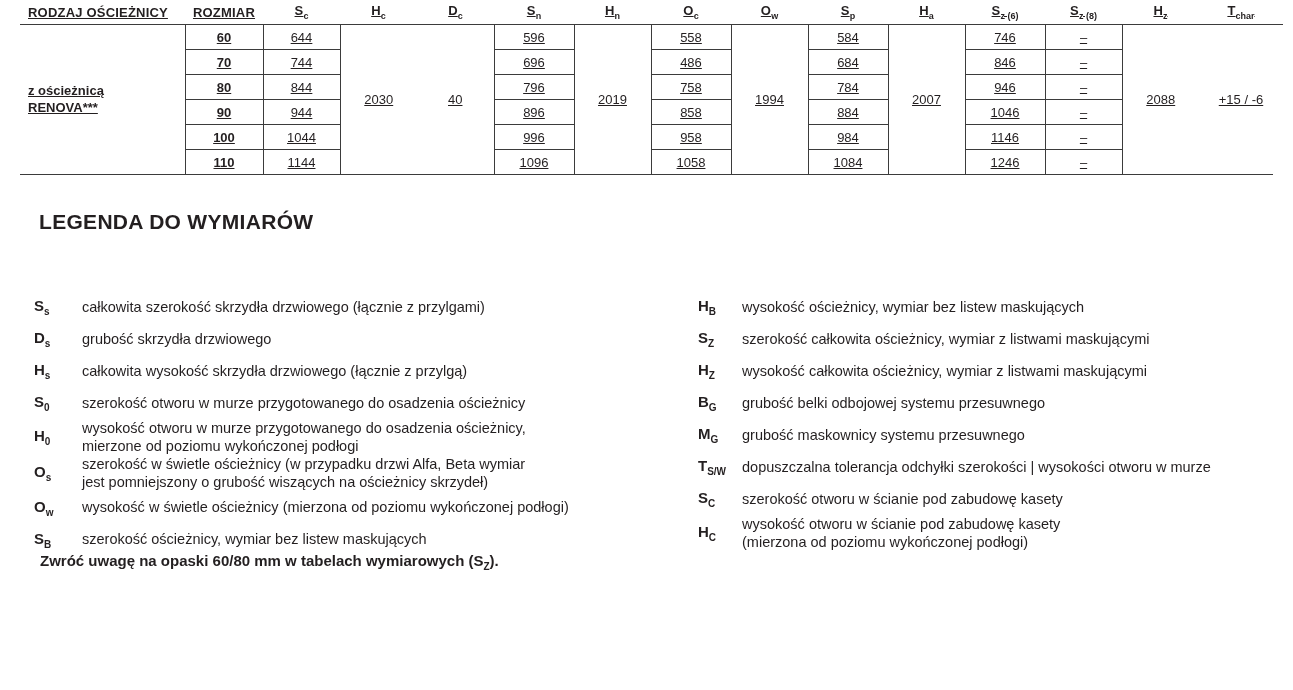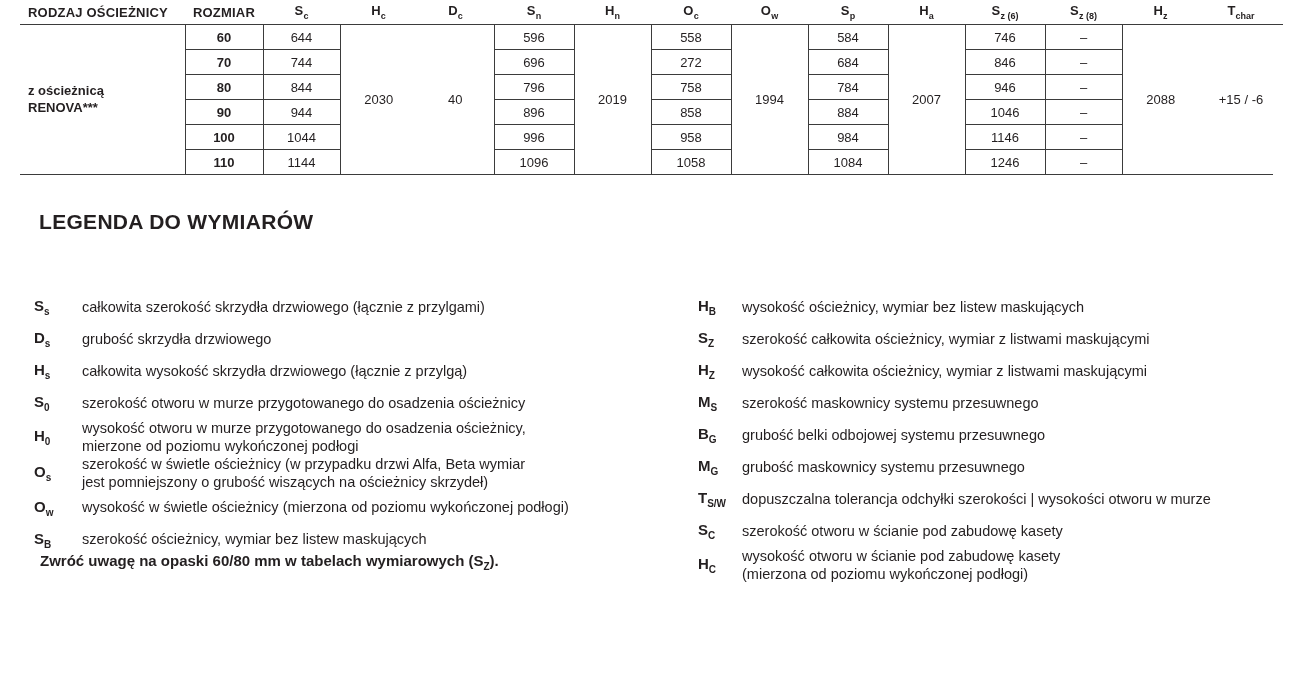--- a/index.html
+++ b/index.html
@@ -15,20 +15,21 @@
     position: relative;
     overflow: hidden;
   }
 
   
   .table-wrap {
     position: absolute;
     left: 20px;
     top: 0px;
     width: 1253px;
+    text-decoration: underline;
   }
   table.dims {
     border-collapse: collapse;
     width: 100%;
     table-layout: fixed;
   }
   table.dims th, table.dims td {
     font-size: 13px;
     text-align: center;
     vertical-align: middle;
@@ -201,21 +202,21 @@
         <td class="plain" rowspan="6">2007</td>
         <td class="bordered">746</td>
         <td class="bordered">–</td>
         <td class="plain" rowspan="6">2088</td>
         <td class="plain" rowspan="6">+15 / -6</td>
       </tr>
       <tr>
         <td class="bordered size-cell">70</td>
         <td class="bordered">744</td>
         <td class="bordered">696</td>
-        <td class="bordered">272</td>
+        <td class="bordered">486</td>
         <td class="bordered">684</td>
         <td class="bordered">846</td>
         <td class="bordered">–</td>
       </tr>
       <tr>
         <td class="bordered size-cell">80</td>
         <td class="bordered">844</td>
         <td class="bordered">796</td>
         <td class="bordered">758</td>
         <td class="bordered">784</td>
@@ -312,24 +313,20 @@
     <div class="legend-item">
       <div class="legend-sym"><span>S</span><span class="sub2">Z</span></div>
       <div class="legend-txt"><span>szerokość całkowita ościeżnicy, wymiar z listwami maskującymi</span></div>
     </div>
 
     <div class="legend-item">
       <div class="legend-sym"><span>H</span><span class="sub2">Z</span></div>
       <div class="legend-txt"><span>wysokość całkowita ościeżnicy, wymiar z listwami maskującymi</span></div>
     </div>
 
-    <div class="legend-item">
-      <div class="legend-sym"><span>M</span><span class="sub2">S</span></div>
-      <div class="legend-txt"><span>szerokość maskownicy systemu przesuwnego</span></div>
-    </div>
 
     <div class="legend-item">
       <div class="legend-sym"><span>B</span><span class="sub2">G</span></div>
       <div class="legend-txt"><span>grubość belki odbojowej systemu przesuwnego</span></div>
     </div>
 
     <div class="legend-item">
       <div class="legend-sym"><span>M</span><span class="sub2">G</span></div>
       <div class="legend-txt"><span>grubość maskownicy systemu przesuwnego</span></div>
     </div>

